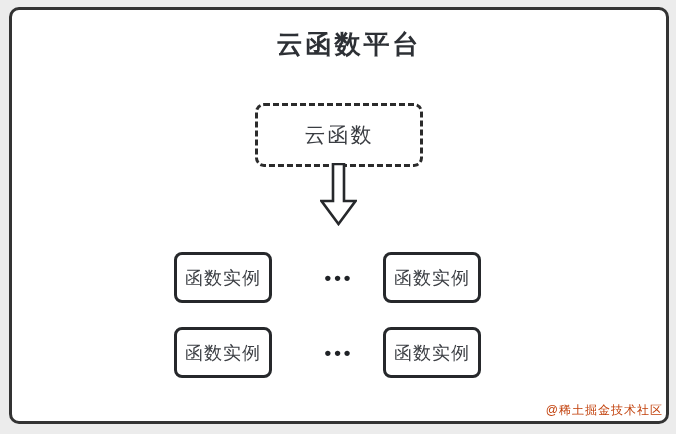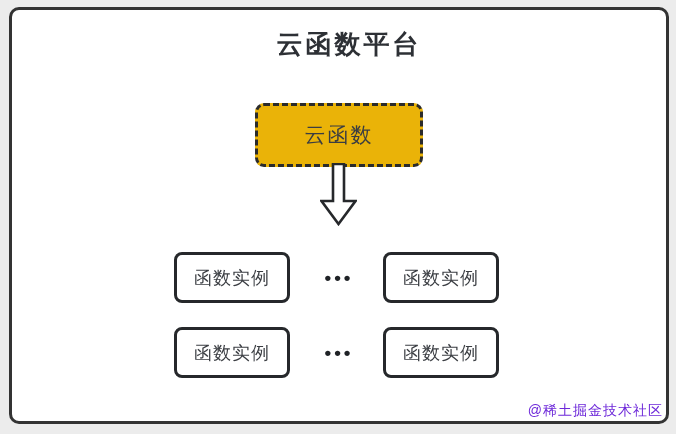--- a/index.html
+++ b/index.html
@@ -37,42 +37,42 @@
     color: #2d3035;
     letter-spacing: 3px;
   }
   .cloud-box {
     position: absolute;
     left: 255px;
     top: 103px;
     width: 168px;
     height: 64px;
     box-sizing: border-box;
-    background: #eab308;
+    background: #ffffff;
     border: 3px dashed #2b2b2b;
     border-radius: 9px;
     display: flex;
     align-items: center;
     justify-content: center;
     font-size: 21px;
     color: #3a3d42;
     letter-spacing: 2px;
     z-index: 1;
   }
   .arrow {
     position: absolute;
     left: 320px;
     top: 163px;
     width: 37px;
     height: 63px;
     z-index: 2;
   }
   .inst-box {
     position: absolute;
-    width: 116px;
+    width: 98px;
     height: 51px;
     box-sizing: border-box;
     background: #ffffff;
     border: 3px solid #26282b;
     border-radius: 8px;
     display: flex;
     align-items: center;
     justify-content: center;
     font-size: 18px;
     color: #3a3d42;
@@ -94,22 +94,22 @@
     font-weight: bold;
     color: #1f2226;
     letter-spacing: 3px;
   }
   .dots-row1 { top: 252px; }
   .dots-row2 { top: 327px; }
   .watermark {
     position: absolute;
     right: 13px;
     top: 402px;
-    font-size: 14px;
-    color: #6d28d9;
+    font-size: 12px;
+    color: #c2410c;
     letter-spacing: 1px;
   }
 </style>
 </head>
 <body>
 
 <div class="frame"></div>
 
 <div class="title">云函数平台</div>
 

